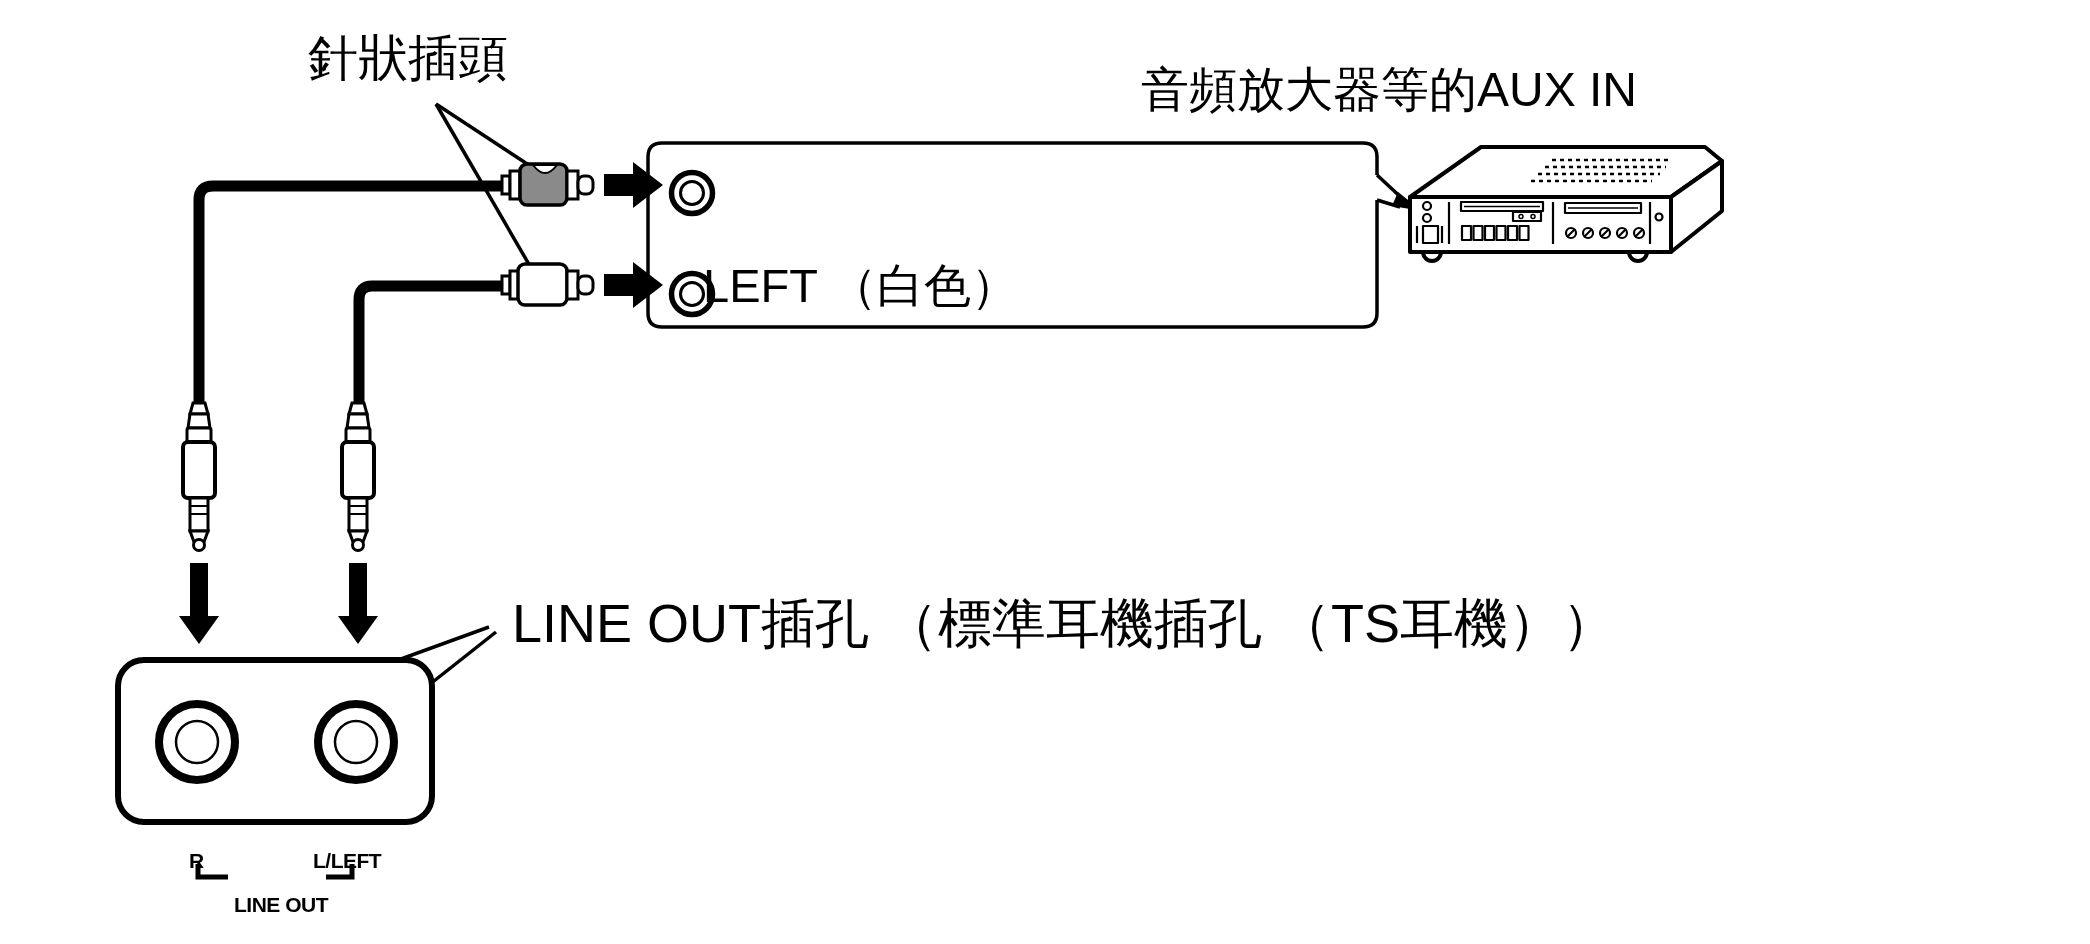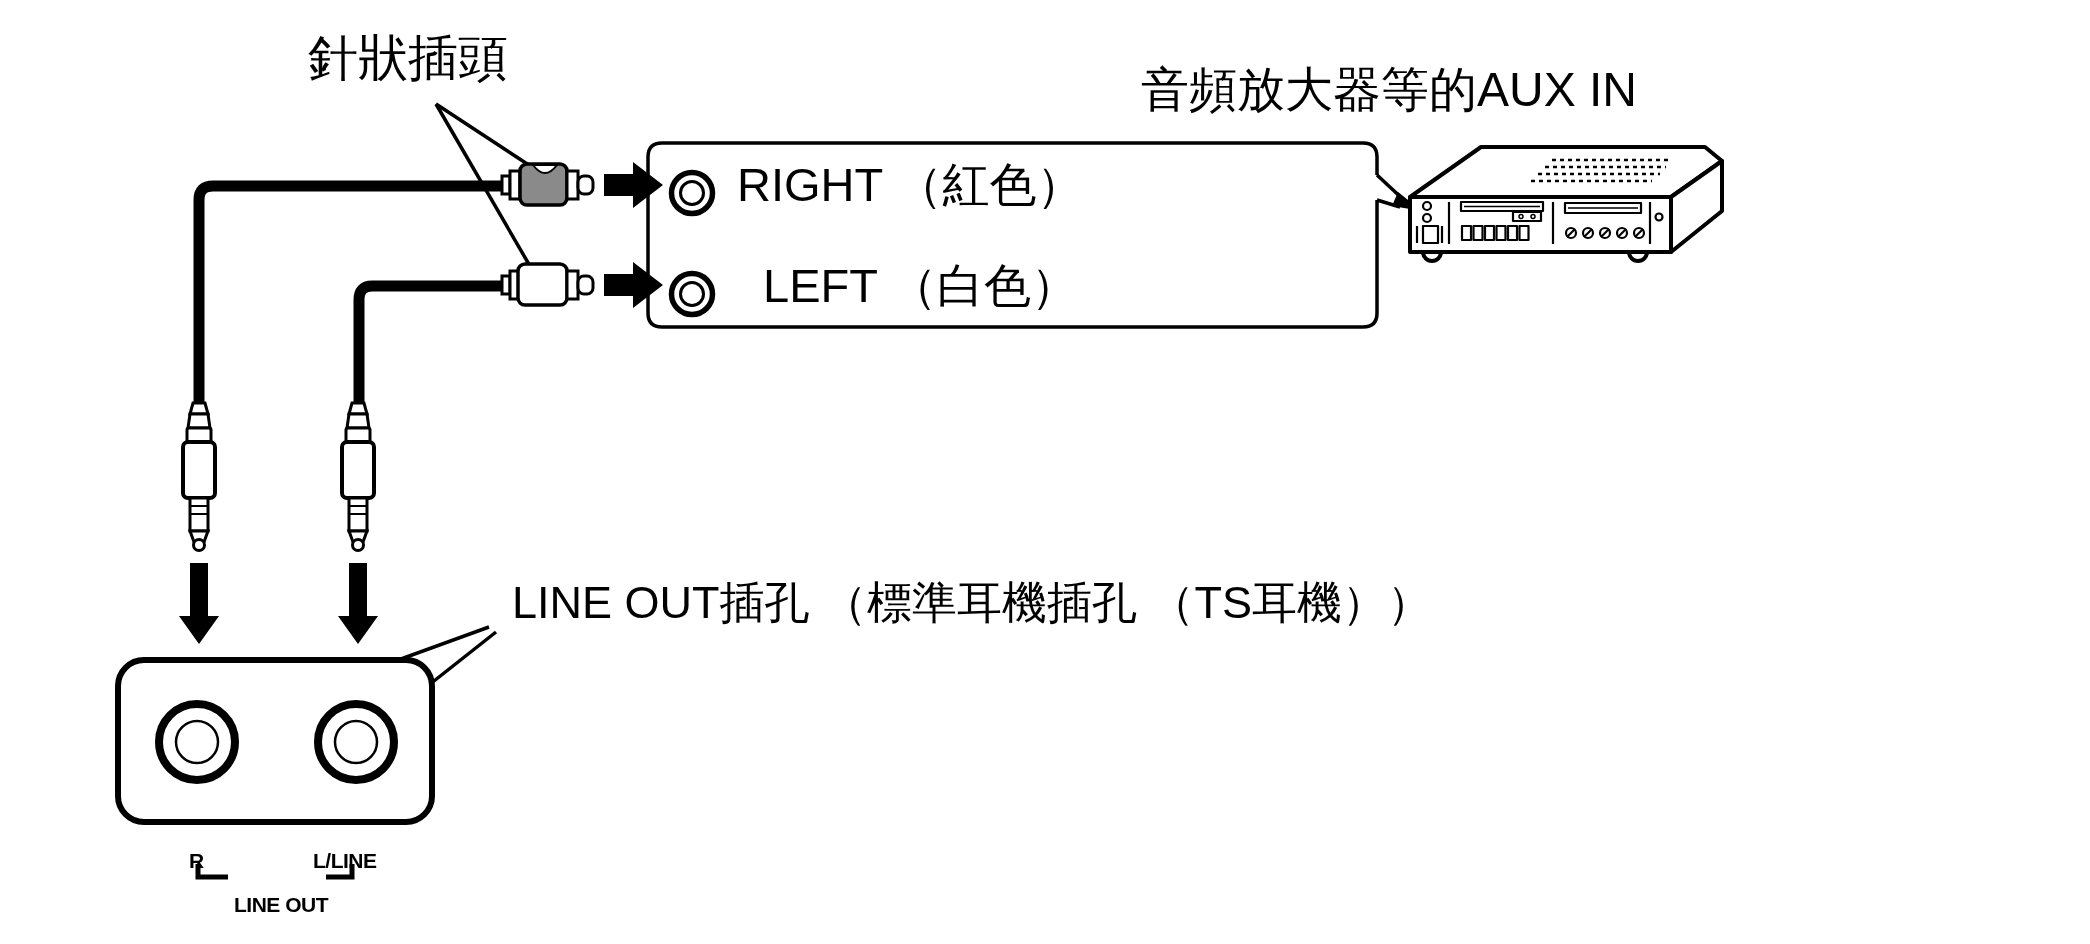--- a/index.html
+++ b/index.html
@@ -9,21 +9,21 @@
     background:#ffffff;
     font-family:"Liberation Sans", sans-serif;
     color:#000;
     overflow:hidden;
   }
   #lineart{position:absolute;left:0;top:0;}
   .lbl{position:absolute;white-space:nowrap;line-height:1;color:#000;}
   .lbl-cjk-big{font-size:50px;}
   .lbl-aux{font-size:48px;margin-left:33px;}
   .lbl-row{font-size:47px;}
-  .lbl-lineout{font-size:45px;}
+  .lbl-lineout{font-size:54px;margin-top:16px;}
   .lbl-small-bold{font-size:21px;font-weight:bold;letter-spacing:-0.5px;}
 </style>
 </head>
 <body>
 
 <div id="stage">
 
   <svg id="lineart" width="2090" height="944" viewBox="0 0 2090 944" fill="none" stroke="#000000" stroke-width="3">
 
     <g>
@@ -191,25 +191,24 @@
     <g stroke-width="5">
       <path d="M198,864 L198,877 L228,877"></path>
       <path d="M326,877 L352,877 L352,864"></path>
     </g>
   </svg>
 
   <div class="lbl lbl-cjk-big" style="left:308px;top:33px;">針狀插頭</div>
 
   <div class="lbl lbl-aux" style="left:1108px;top:66px;">音頻放大器等的AUX IN</div>
 
-  <div class="lbl lbl-row" style="left:737px;top:161px;">RIGHT （紅色）</div>
-
-  <div class="lbl lbl-row" style="left:763px;top:262px;">LEFT （白色）</div>
+
+  <div class="lbl lbl-row" style="left:703px;top:262px;">LEFT （白色）</div>
 
   <div class="lbl lbl-lineout" style="left:512px;top:580px;">LINE OUT插孔 （標準耳機插孔 （TS耳機））</div>
 
   <div class="lbl lbl-small-bold" style="left:189px;top:850px;">R</div>
 
-  <div class="lbl lbl-small-bold" style="left:313px;top:850px;">L/LINE</div>
+  <div class="lbl lbl-small-bold" style="left:313px;top:850px;">L/LEFT</div>
 
   <div class="lbl lbl-small-bold" style="left:234px;top:894px;">LINE OUT</div>
 
 </div>
 
 </body></html>

